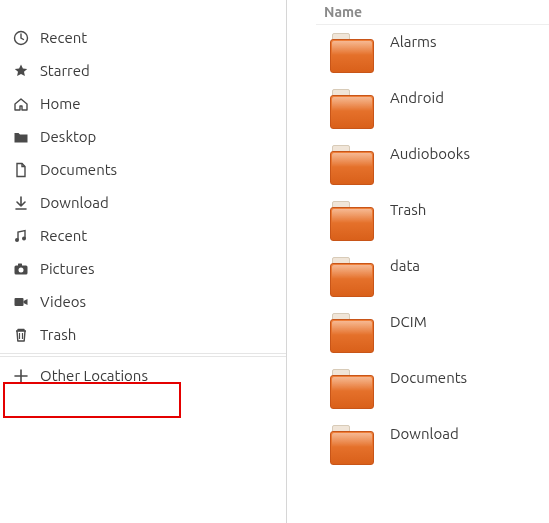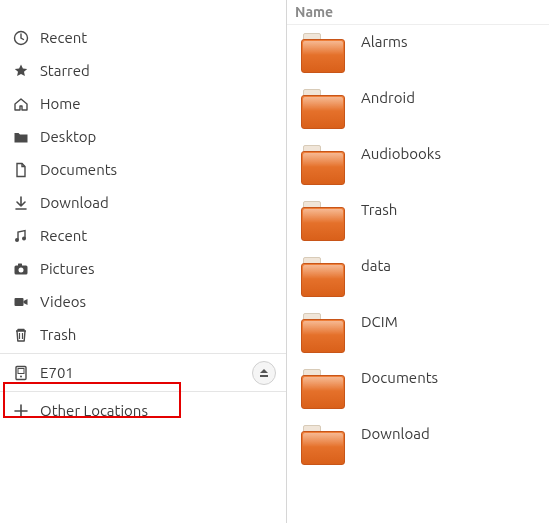--- a/index.html
+++ b/index.html
@@ -8,21 +8,21 @@
 .sidebar { width: 287px; border-right: 1px solid #d6d6d6; padding-top: 21px; }
 .sidebar-item { display: flex; align-items: center; gap: 10px; padding: 8px 12px; cursor: pointer; }
 .sidebar-item .icon { width: 18px; display: flex; justify-content: center; color: #4a4a4a; }
 .sidebar-item .icon svg { width: 16px; height: 16px; }
 .device-row { display: flex; align-items: center; }
 .device-row .sidebar-item { flex: 1; }
 .eject { width: 24px; height: 24px; border-radius: 50%; border: 1px solid #d0d0d0; background: #f5f5f5; display: flex; align-items: center; justify-content: center; margin-right: 10px; cursor: pointer; }
 .eject svg { width: 10px; height: 10px; fill: #555; }
 .sep { height: 1px; background: #e5e5e5; margin: 2px 0; }
 .highlight-box { position: absolute; border: 2px solid #e40000; width: 178px; height: 36px; left: 3px; top: 382px; pointer-events: none; }
-.main { flex: 1; display: flex; flex-direction: column; }
+.main { flex: 1; display: flex; flex-direction: column; margin-left: 29px; }
 .header { padding: 4px 8px 4px 8px; color: #8a8a8a; font-weight: 600; font-size: 14px; border-bottom: 1px solid #eee; }
 .files { flex: 1; overflow: hidden; }
 .file-row { display: flex; align-items: flex-start; gap: 16px; padding: 8px 14px; }
 .folder-icon { width: 44px; height: 40px; position: relative; }
 .folder-icon .tab { position: absolute; top: 0; left: 2px; width: 18px; height: 8px; background: #f0e5d8; border: 1px solid #d8cbb8; border-radius: 2px 2px 0 0; }
 .folder-icon .body { position: absolute; top: 6px; left: 0; right: 0; bottom: 0; background: linear-gradient(#ef7f39, #d9601a); border: 1px solid #c85518; border-radius: 3px; }
 .folder-icon .shine { position: absolute; top: 8px; left: 2px; right: 2px; height: 14px; background: linear-gradient(rgba(255,255,255,0.45), rgba(255,255,255,0)); border-radius: 2px 2px 0 0; }
 </style>
 </head>
 <body>
@@ -157,35 +157,20 @@
     </div>
     <div class="sidebar-item">
       <span class="icon">
           <svg viewBox="0 0 16 16">
             <use href="#trash-icon"></use>
           </svg>
         </span>
       <span>Trash</span>
     </div>
     <div class="sep"></div>
-    <div class="device-row">
-      <div class="sidebar-item">
-        <span class="icon">
-            <svg viewBox="0 0 16 16">
-              <use href="#device-icon"></use>
-            </svg>
-          </span>
-        <span>E701</span>
-      </div>
-      <div class="eject">
-        <span><svg viewBox="0 0 10 10">
-              <use href="#eject-icon"></use>
-            </svg></span>
-      </div>
-    </div>
     <div class="sep"></div>
     <div class="sidebar-item">
       <span class="icon">
           <svg viewBox="0 0 16 16">
             <use href="#plus-icon"></use>
           </svg>
         </span>
       <span>Other Locations</span>
     </div>
     <div class="highlight-box"></div>

